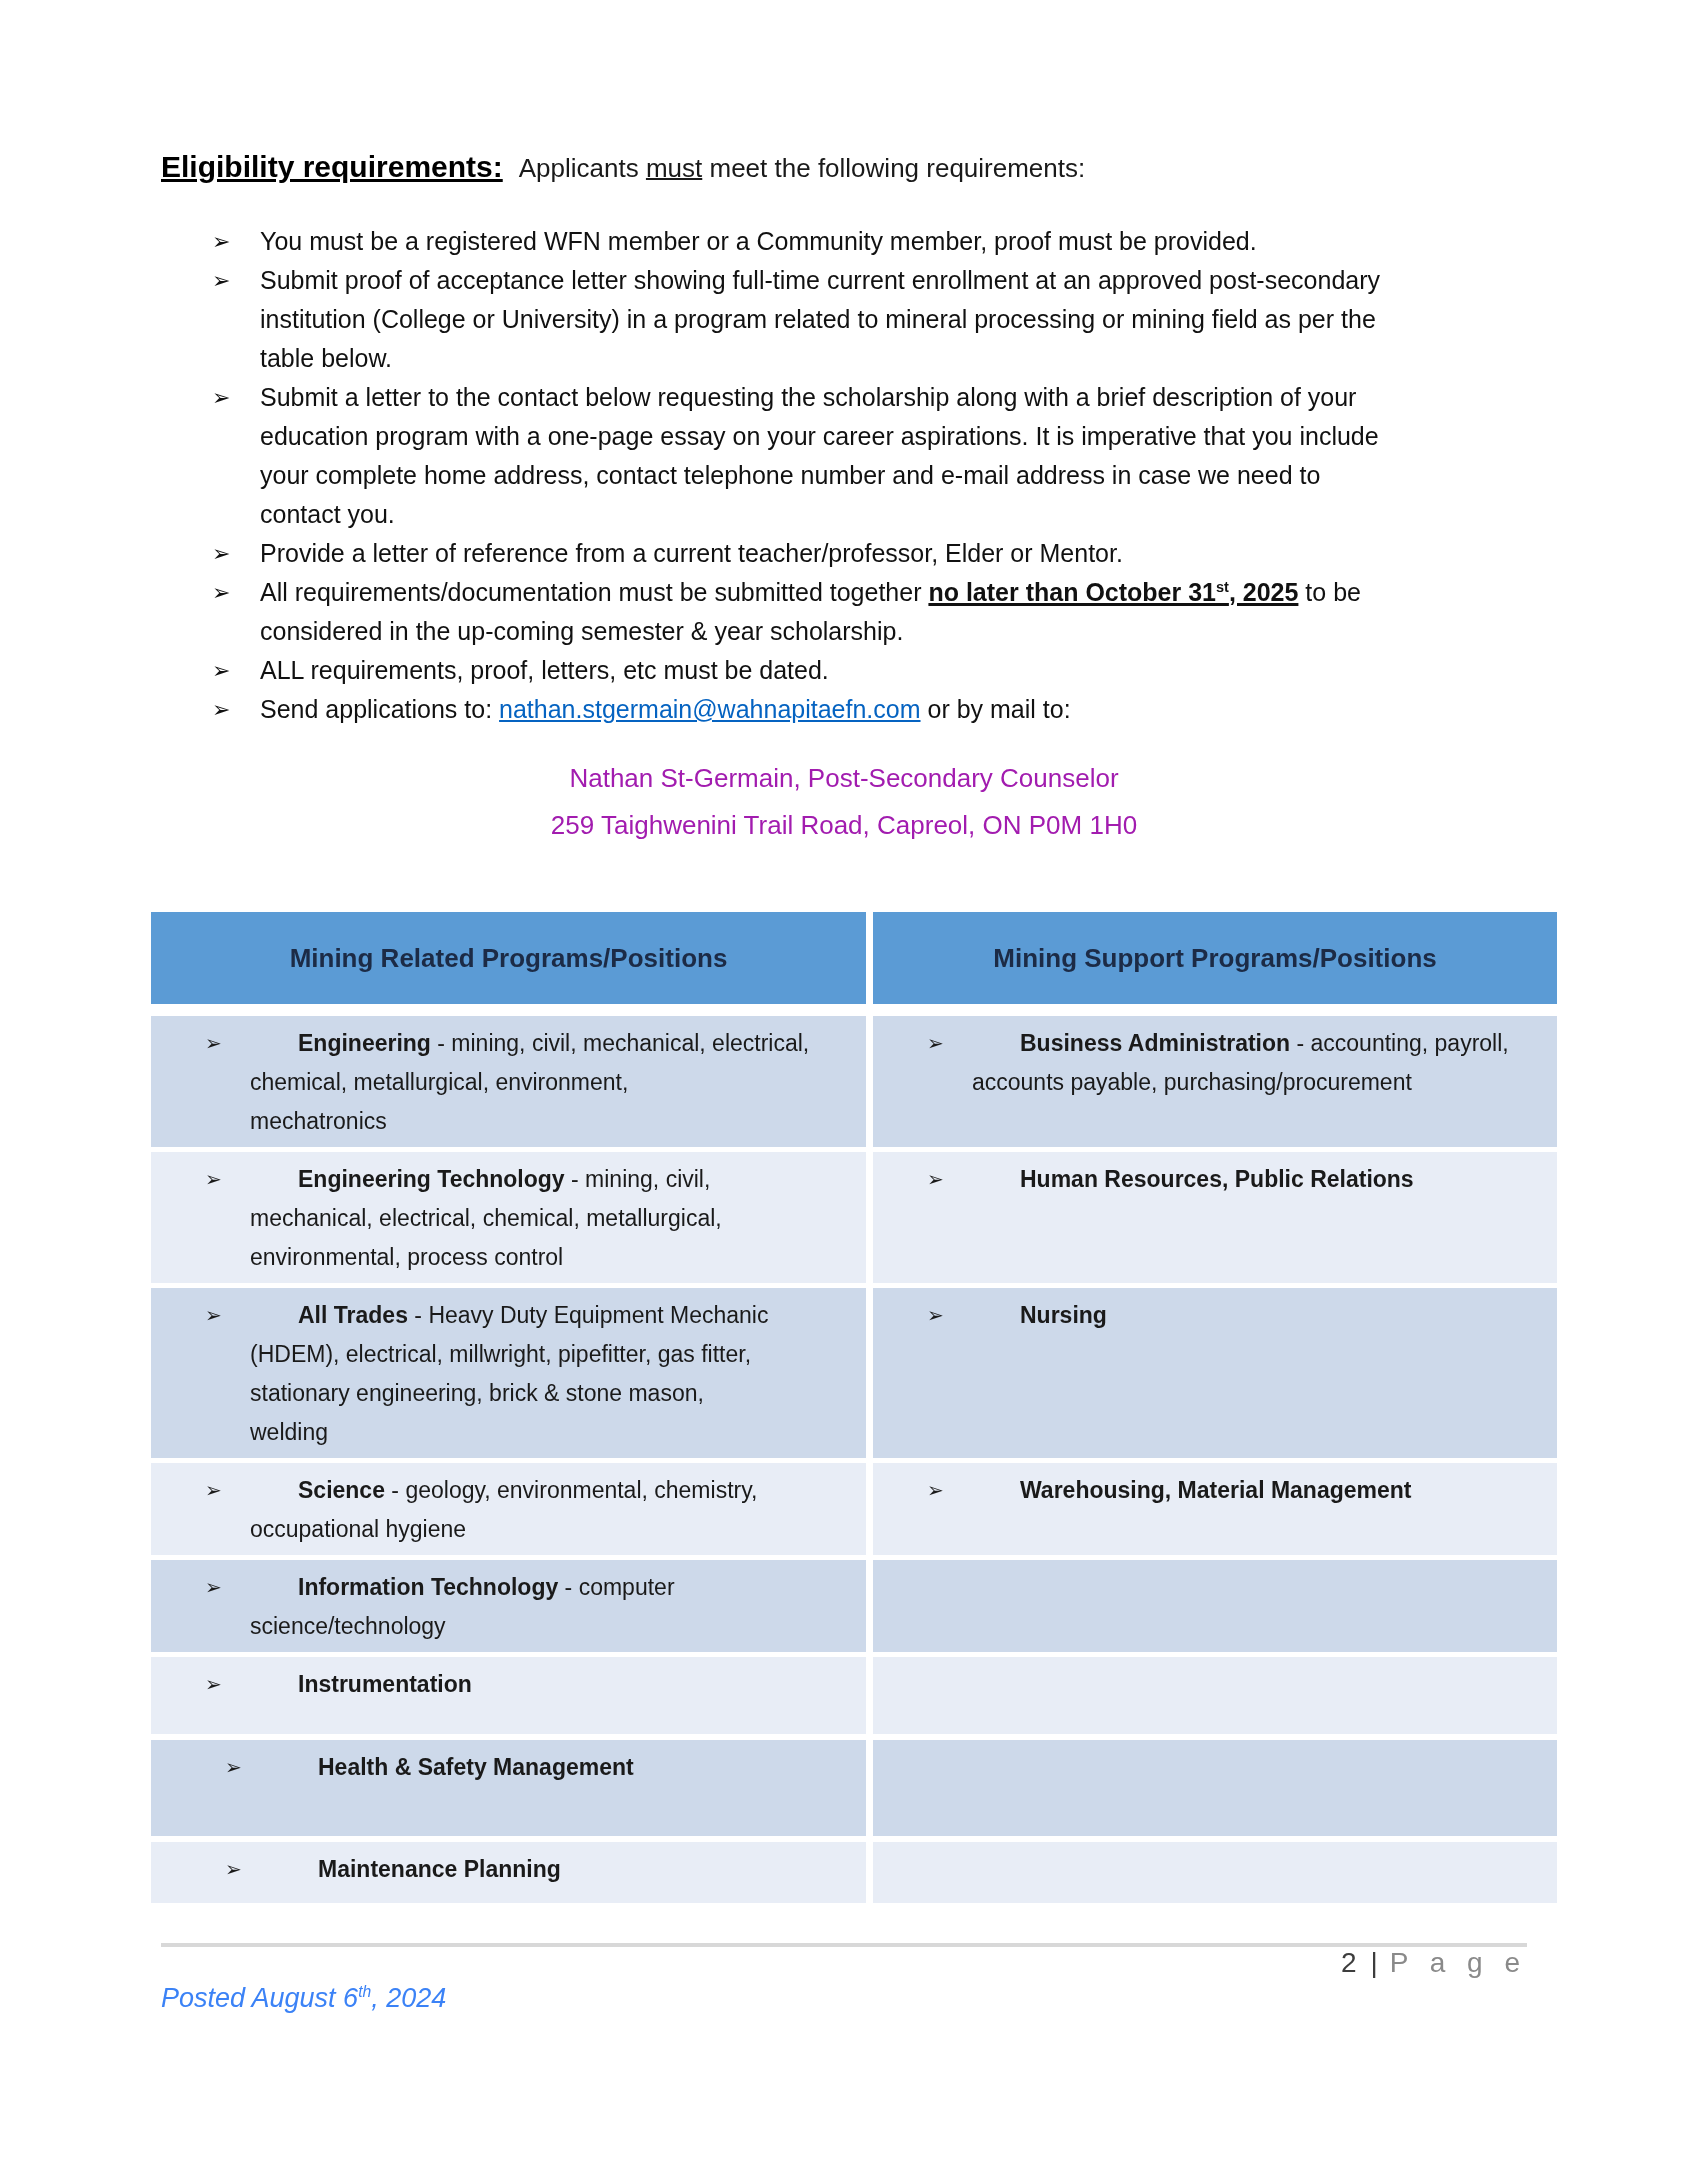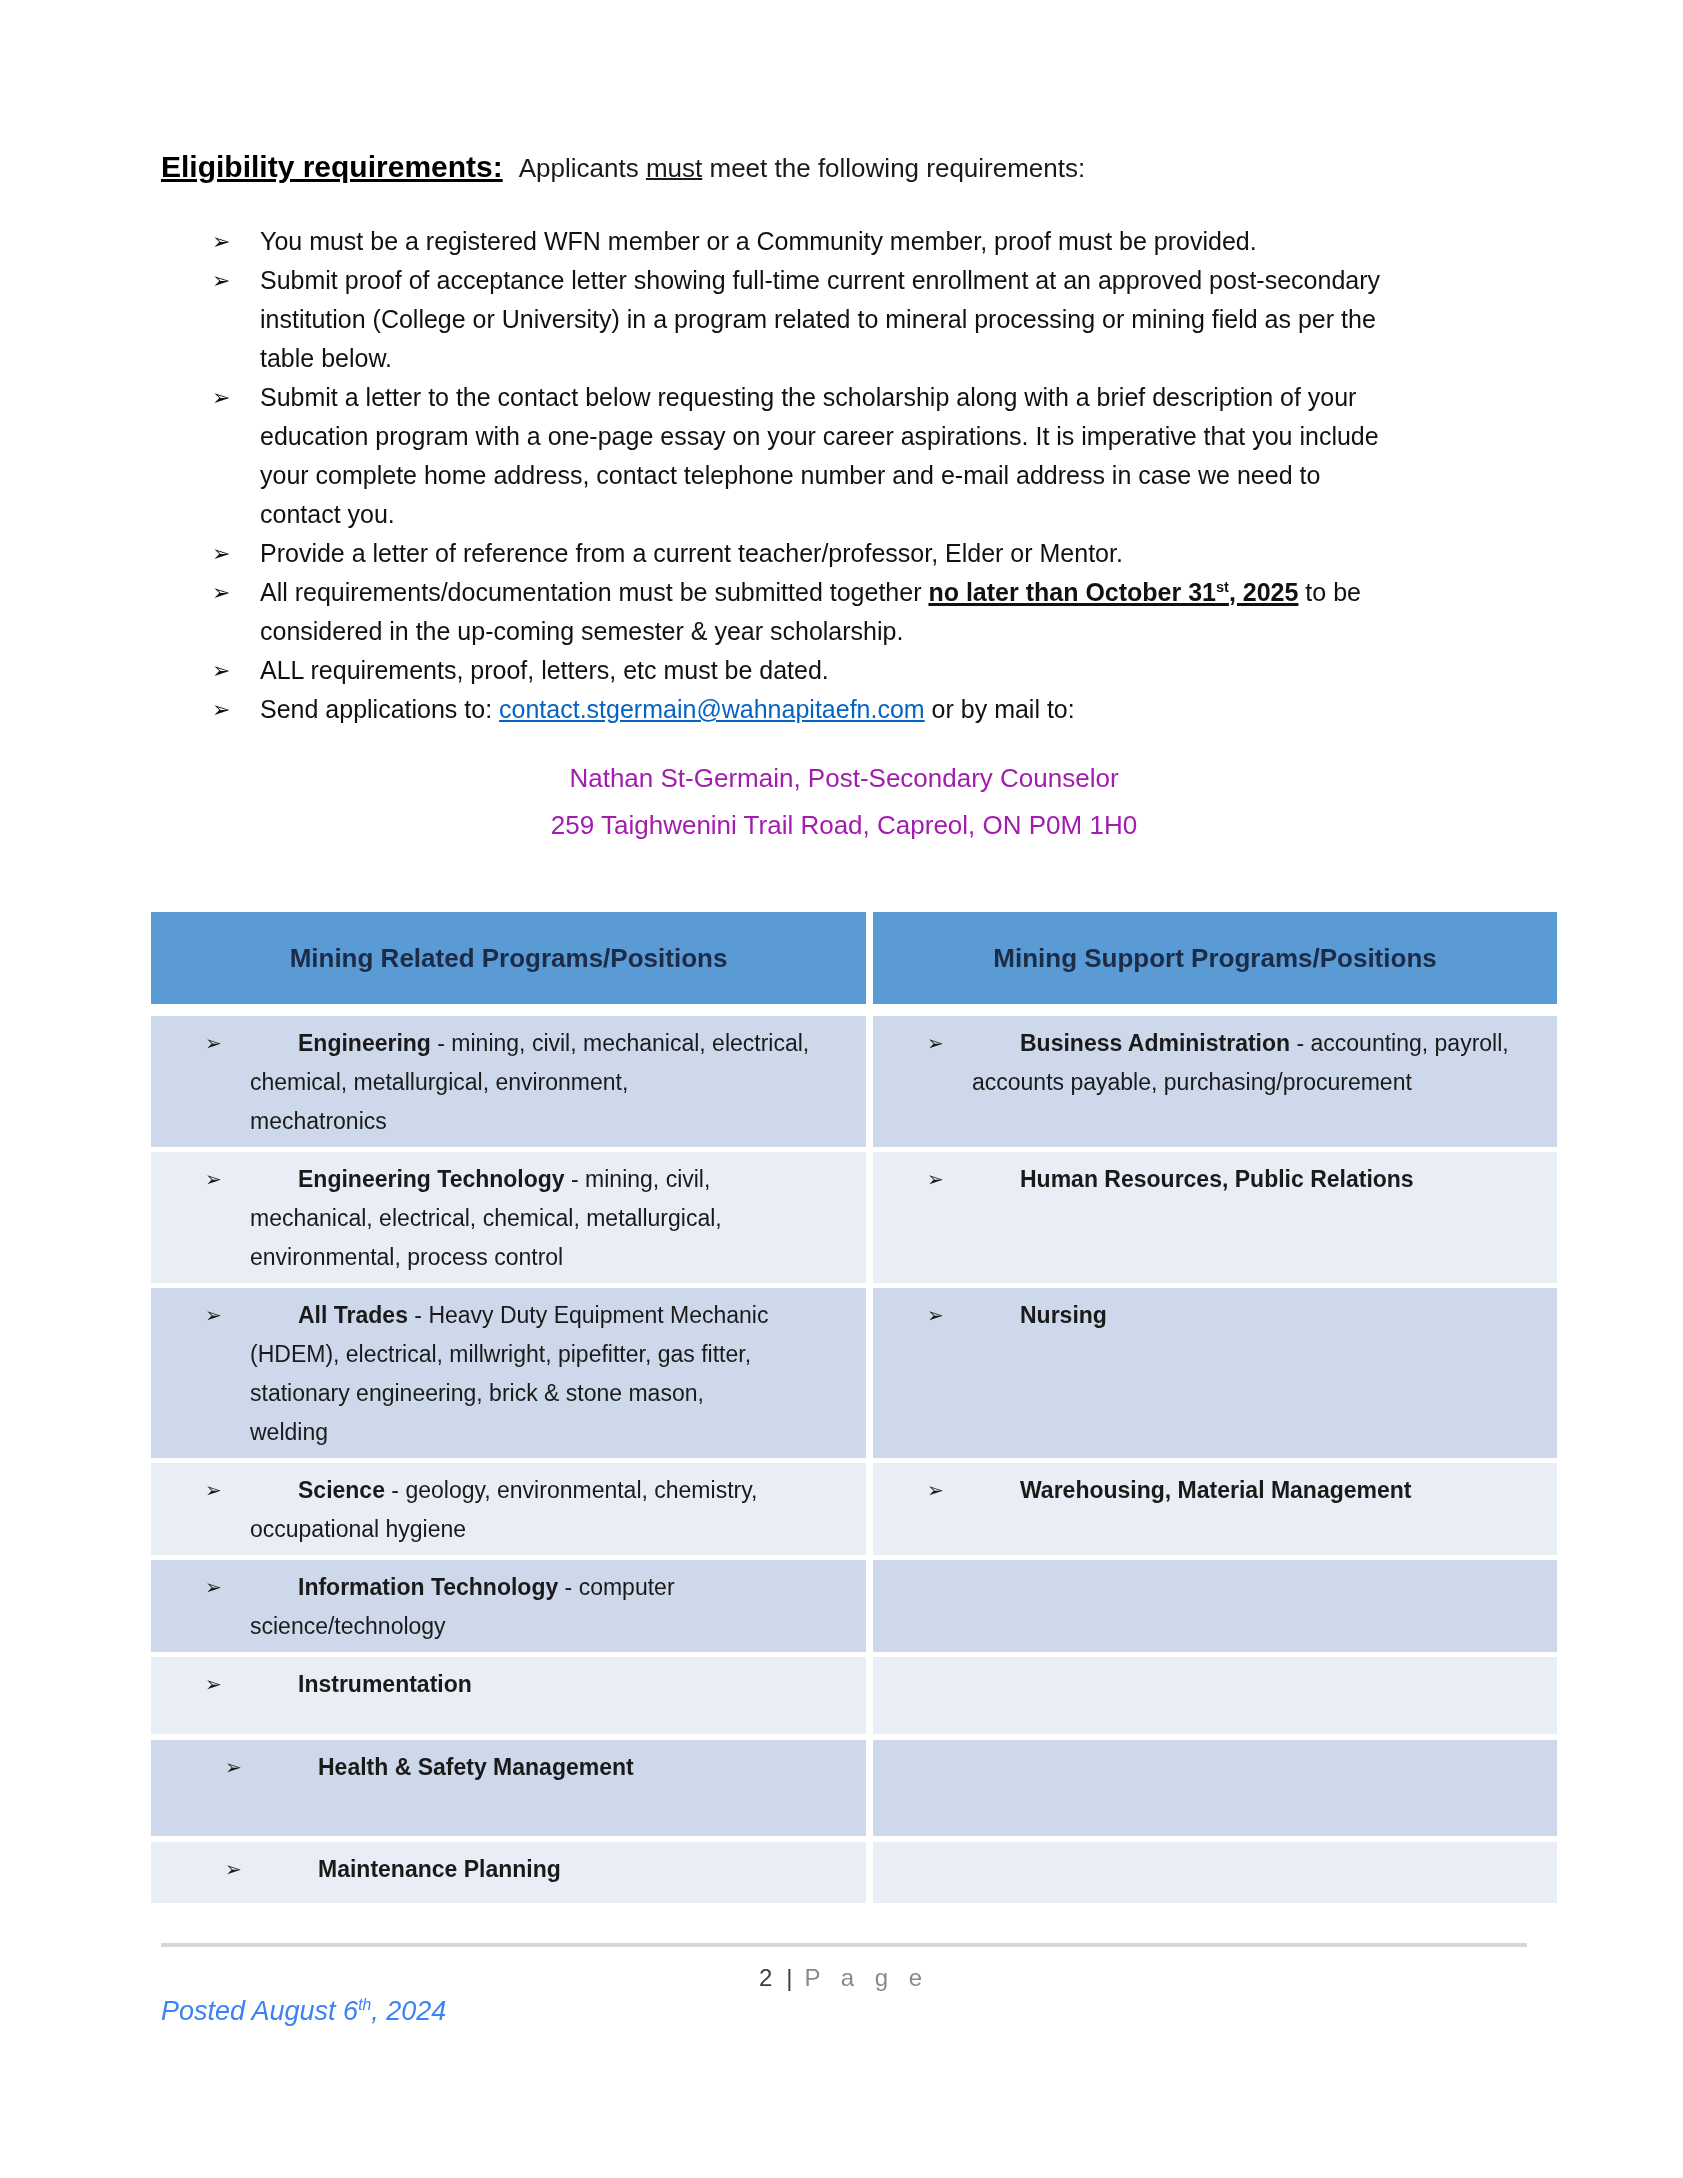--- a/index.html
+++ b/index.html
@@ -52,21 +52,21 @@
   .c-right { width: 684px; }
   .bg-dark { background: #cdd9ea; }
   .bg-light { background: #e8edf6; }
   .indent-more { padding-left: 74px; }
   .mh-r6 { min-height: 77px; }
   .mh-r7 { min-height: 96px; }
   .mh-r8 { min-height: 61px; }
 
   
   .footer-rule { height: 4px; background: #d8d8d8; margin-top: 40px; }
-  .page-num { text-align: center; font-size: 24px; margin-top: 17px; color: #3d3d3d; }
+  .page-num { text-align: right; font-size: 28px; margin-top: 0; color: #3d3d3d; }
   .pipe { margin: 0 12px 0 14px; color: #3d3d3d; }
   .page-word { color: #8a8a8a; letter-spacing: 7px; }
   .posted { font-style: italic; font-size: 27px; margin-top: 4px; color: #3b82f6; }
 </style>
 </head>
 <body>
 
 <div class="page">
 
   <div class="heading-line">
@@ -106,21 +106,21 @@
 considered in the up-coming semester &amp; year scholarship.</span></span>
     </div>
 
     <div class="bullet">
       <span class="bullet-marker">➢</span>
       <span class="bullet-text">ALL requirements, proof, letters, etc must be dated.</span>
     </div>
 
     <div class="bullet">
       <span class="bullet-marker">➢</span>
-      <span class="bullet-text"><span>Send applications to:  </span><a class="email">contact.stgermain@wahnapitaefn.com</a><span> or by mail to:</span></span>
+      <span class="bullet-text"><span>Send applications to:  </span><a class="email">nathan.stgermain@wahnapitaefn.com</a><span> or by mail to:</span></span>
     </div>
 
   </div>
 
   <div class="contact">
     <div>Nathan St-Germain, Post-Secondary Counselor</div>
     <div>259 Taighwenini Trail Road, Capreol, ON P0M 1H0</div>
   </div>
 
   <div class="ptable">

